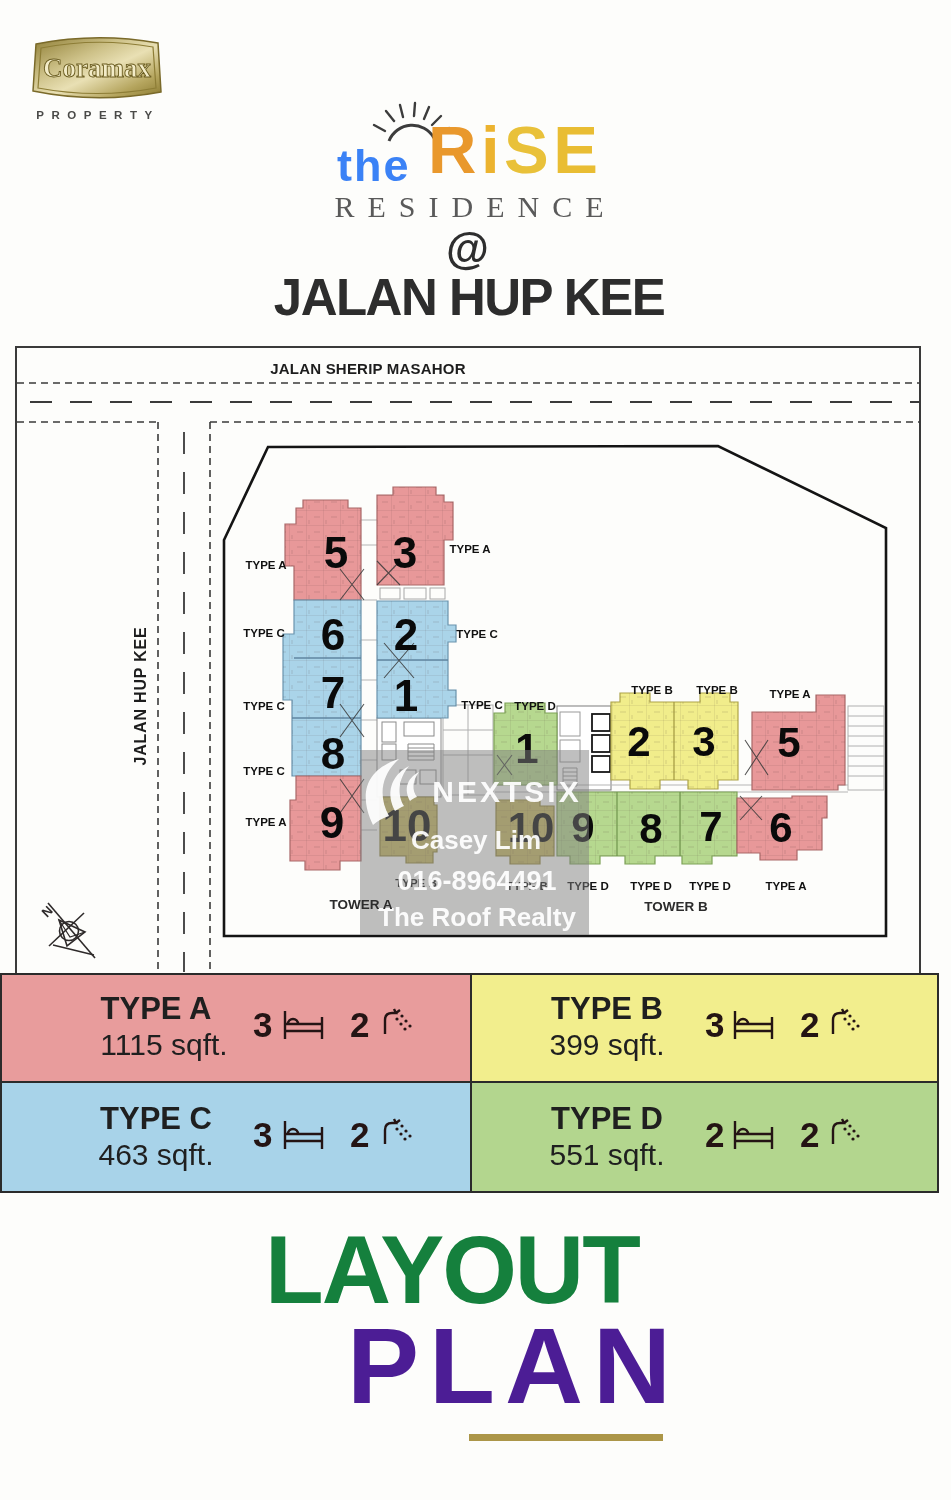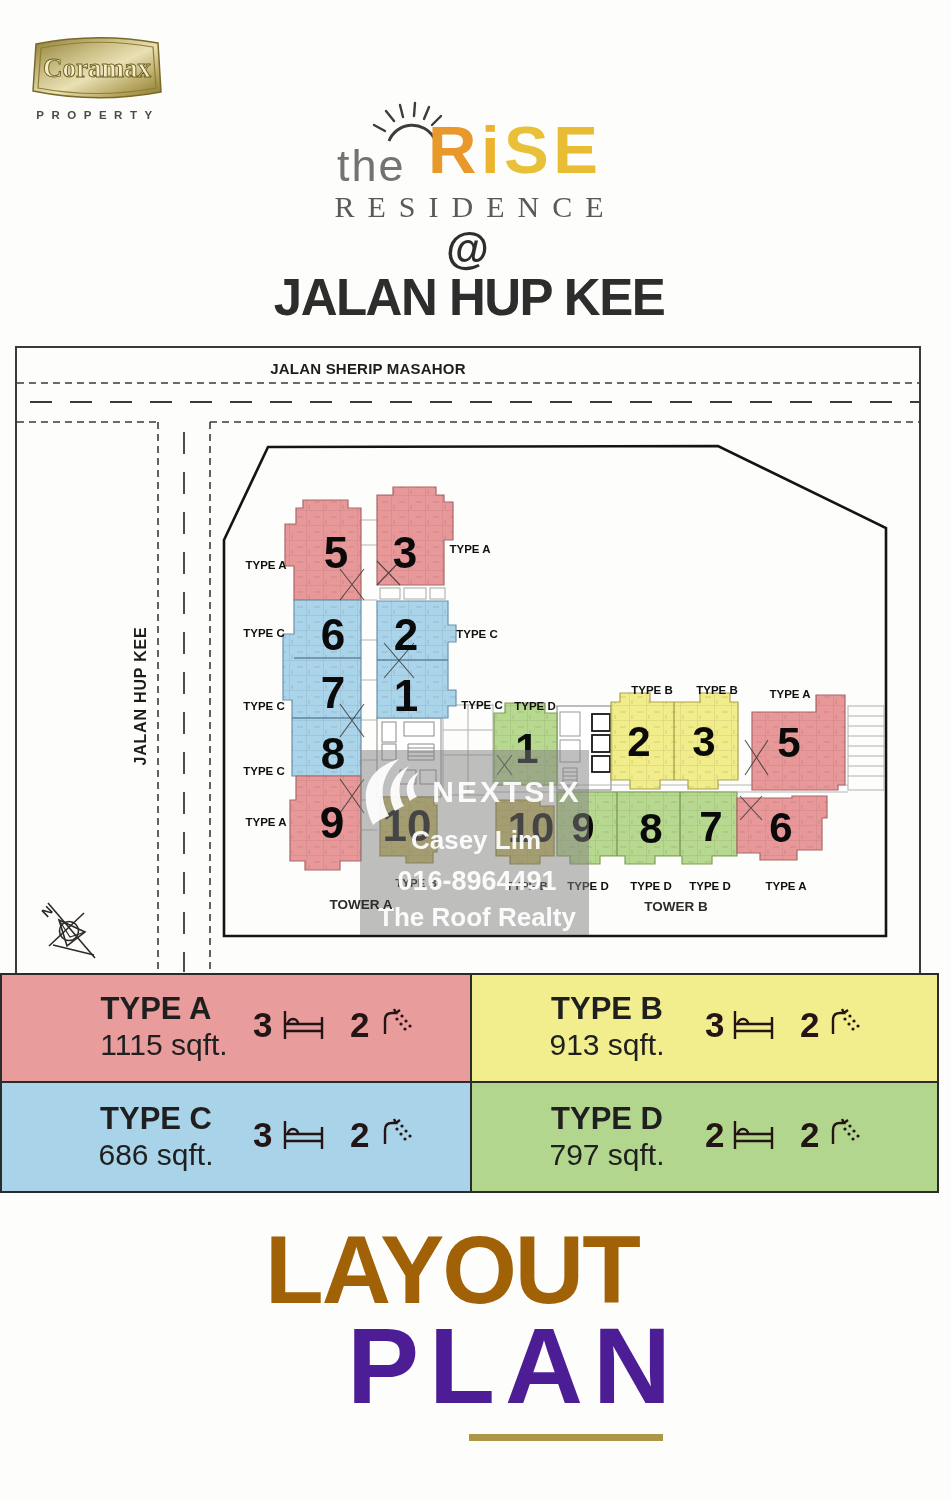--- a/index.html
+++ b/index.html
@@ -31,21 +31,21 @@
     <line x1="394" y1="121" x2="386" y2="111"></line>
     <line x1="403" y1="117" x2="400" y2="105"></line>
     <line x1="414" y1="116" x2="415" y2="103"></line>
     <line x1="424" y1="119" x2="429" y2="107"></line>
     <line x1="432" y1="125" x2="441" y2="116"></line>
     <line x1="438" y1="133" x2="449" y2="128"></line>
   </g>
   <path d="M389,141 A25,25 0 0 1 434,138" fill="none" stroke="#3c3c3c" stroke-width="3"></path>
 </svg>
 
-<div class="abs" style="left:337px;top:143px;font-size:45px;font-weight:normal;color:#737373;letter-spacing:2px;line-height:1;height:34px;">the</div>
+<div class="abs" style="left:337px;top:143px;font-size:45px;font-weight:bold;color:#3b82f6;letter-spacing:2px;line-height:1;height:34px;">the</div>
 <div class="abs" style="left:428px;top:116px;font-size:67px;font-weight:bold;letter-spacing:4.5px;line-height:1;height:50px;"><span style="color:#e9982c;">R</span><span style="color:#ecb32f;">i</span><span style="color:#e9c139;">S</span><span style="color:#e9bd33;">E</span></div>
 
 <div class="abs" style="left:0;top:190px;width:951px;text-align:center;font-family:'Liberation Serif',serif;font-size:30px;color:#5a5a5a;letter-spacing:13px;">RESIDENCE</div>
 
 <div class="abs" style="left:-8px;top:224px;width:951px;text-align:center;font-size:44px;font-weight:bold;color:#2e2e2e;">@</div>
 
 <div class="abs" style="left:0;top:268px;width:938px;text-align:center;font-size:51px;font-weight:bold;color:#2d2d2d;letter-spacing:-1.5px;">JALAN HUP KEE</div>
 
 <svg class="abs" style="left:0;top:0" width="951" height="975" viewBox="0 0 951 975">
 
@@ -292,27 +292,27 @@
   <div class="abs" style="left:472px;top:0;width:467px;height:110px;background:#f2ee8d;border:2px solid #2b2b2b;border-left:none;box-sizing:border-box;"></div>
 
   <div class="abs" style="left:0;top:110px;width:472px;height:110px;background:#a8d3e9;border:2px solid #2b2b2b;border-top:none;box-sizing:border-box;"></div>
 
   <div class="abs" style="left:472px;top:110px;width:467px;height:110px;background:#b3d68e;border:2px solid #2b2b2b;border-top:none;border-left:none;box-sizing:border-box;"></div>
 
   <div class="abs" style="left:0;top:18px;width:312px;text-align:center;font-size:31px;font-weight:bold;color:#1f1f1f;">TYPE A</div>
   <div class="abs" style="left:8px;top:55px;width:312px;text-align:center;font-size:30px;color:#1f1f1f;">1115 sqft.</div>
 
   <div class="abs" style="left:472px;top:18px;width:270px;text-align:center;font-size:31px;font-weight:bold;color:#1f1f1f;">TYPE B</div>
-  <div class="abs" style="left:472px;top:55px;width:270px;text-align:center;font-size:30px;color:#1f1f1f;">913 sqft.</div>
+  <div class="abs" style="left:472px;top:55px;width:270px;text-align:center;font-size:30px;color:#1f1f1f;">399 sqft.</div>
 
   <div class="abs" style="left:0;top:128px;width:312px;text-align:center;font-size:31px;font-weight:bold;color:#1f1f1f;">TYPE C</div>
-  <div class="abs" style="left:0;top:165px;width:312px;text-align:center;font-size:30px;color:#1f1f1f;">686 sqft.</div>
+  <div class="abs" style="left:0;top:165px;width:312px;text-align:center;font-size:30px;color:#1f1f1f;">463 sqft.</div>
 
   <div class="abs" style="left:472px;top:128px;width:270px;text-align:center;font-size:31px;font-weight:bold;color:#1f1f1f;">TYPE D</div>
-  <div class="abs" style="left:472px;top:165px;width:270px;text-align:center;font-size:30px;color:#1f1f1f;">797 sqft.</div>
+  <div class="abs" style="left:472px;top:165px;width:270px;text-align:center;font-size:30px;color:#1f1f1f;">551 sqft.</div>
 
   <svg class="abs" style="left:0;top:0" width="939" height="220" viewBox="0 0 939 220">
     <defs>
       <g id="bed" stroke="#241414" stroke-width="2.4" fill="none">
         <line x1="2" y1="-14" x2="2" y2="14"></line>
         <path d="M5,-1 a5,5 0 0 1 10,0"></path>
         <line x1="2" y1="-1" x2="39" y2="-1"></line>
         <line x1="2" y1="6" x2="39" y2="6"></line>
         <line x1="39" y1="-8" x2="39" y2="14"></line>
       </g>
@@ -345,17 +345,17 @@
     <use href="#bed" x="733" y="52"></use>
       <use href="#shower" x="831" y="50"></use>
 
     <use href="#bed" x="283" y="162"></use>
       <use href="#shower" x="383" y="160"></use>
     <use href="#bed" x="733" y="162"></use>
       <use href="#shower" x="831" y="160"></use>
   </svg>
 </div>
 
-<div class="abs" style="left:265px;top:1222px;font-size:96px;font-weight:bold;color:#a16207;letter-spacing:-2px;line-height:1;">LAYOUT</div>
+<div class="abs" style="left:265px;top:1222px;font-size:96px;font-weight:bold;color:#15803d;letter-spacing:-2px;line-height:1;">LAYOUT</div>
 
 <div class="abs" style="left:347px;top:1312px;font-size:108px;font-weight:bold;color:#4c1d95;letter-spacing:10px;line-height:1;">PLAN</div>
 
 <div class="abs" style="left:469px;top:1434px;width:194px;height:7px;background:#ac9648;"></div>
 
 </body></html>

